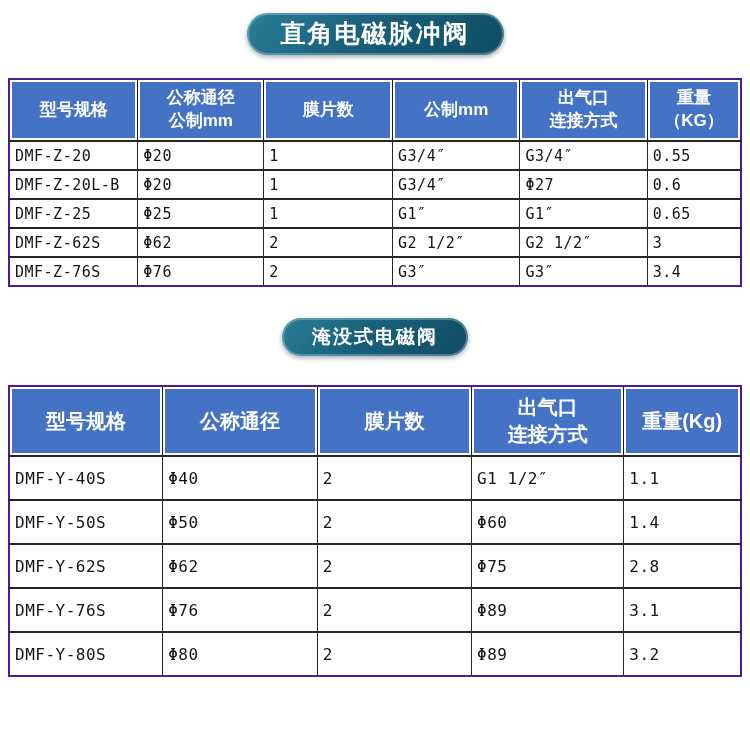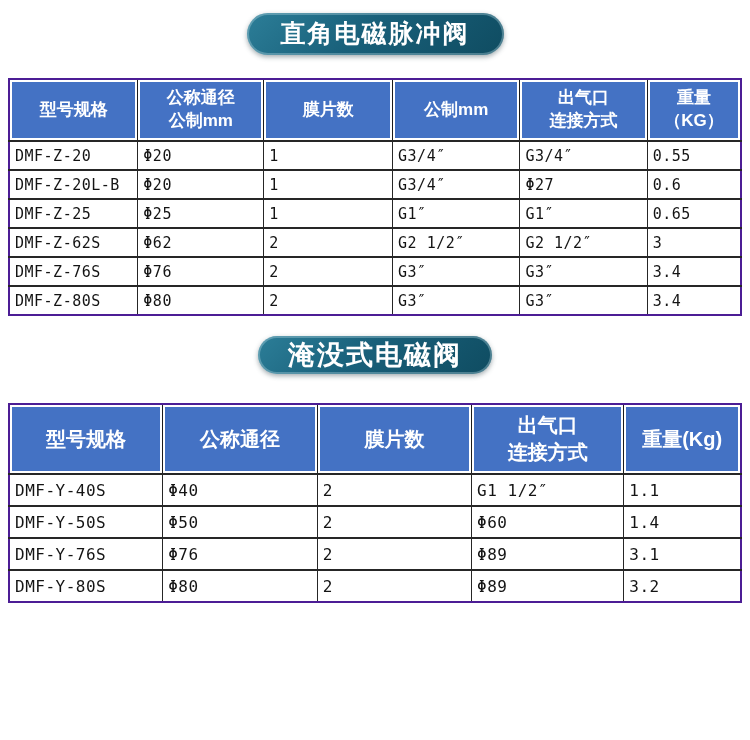--- a/index.html
+++ b/index.html
@@ -21,21 +21,21 @@
   .badge{
     width:fit-content;margin:0 auto;
     background:linear-gradient(135deg,var(--badge-light) 0%,#19607a 45%,var(--badge-dark) 100%);
     border-radius:999px;
     box-shadow:0 2px 5px rgba(50,70,80,.45), inset 0 0 0 2px rgba(190,220,230,.35);
     color:#ffffff;font-weight:bold;letter-spacing:2px;
     text-align:center;
     font-family:Liberation Serif, serif;
   }
   .badge-1{margin-top:13px;padding:7px 34px;font-size:25px;line-height:28px;}
-  .badge-2{margin-top:20px;padding:6px 30px;font-size:27px;line-height:26px;}
+  .badge-2{margin-top:31px;padding:6px 30px;font-size:19px;line-height:26px;}
 
   
   table.spec{
     border-collapse:collapse;table-layout:fixed;
     width:734px;margin-left:8px;
     border:2px solid #4c1d95;
     background:#ec4899;
   }
   table.spec th{
     background:var(--header-blue);
@@ -60,21 +60,21 @@
   .t1 thead tr{height:62px;}
   .t1 th{font-size:17px;}
   .t1 tbody tr{height:29px;}
   .t1 td{font-size:15px;}
   .t1 .c1{width:17.6%;} .t1 .c2{width:17.2%;} .t1 .c3{width:17.6%;}
   .t1 .c4{width:17.4%;} .t1 .c5{width:17.4%;} .t1 .c6{width:12.8%;}
   
   .t2{margin-top:29px;}
   .t2 thead tr{height:70px;}
   .t2 th{font-size:20px;}
-  .t2 tbody tr{height:32px;}
+  .t2 tbody tr{height:44px;}
   .t2 td{font-size:16px;}
   .t2 .c1{width:21%;} .t2 .c2{width:21.1%;} .t2 .c3{width:21.1%;}
   .t2 .c4{width:20.8%;} .t2 .c5{width:16%;}
 </style>
 </head>
 <body>
 
 <div class="page">
 
   <div class="badge badge-1">
@@ -136,28 +136,20 @@
           <td>3</td>
         </tr>
         <tr>
           <td>DMF-Z-76S</td>
           <td>Φ76</td>
           <td>2</td>
           <td>G3″</td>
           <td>G3″</td>
           <td>3.4</td>
         </tr>
-        <tr>
-          <td>DMF-Z-80S</td>
-          <td>Φ80</td>
-          <td>2</td>
-          <td>G3″</td>
-          <td>G3″</td>
-          <td>3.4</td>
-        </tr>
       </tbody>
   </table>
 
   <div class="badge badge-2">
     <span>淹没式电磁阀</span>
   </div>
 
   <table class="spec t2">
     <colgroup>
       <col class="c1">
@@ -185,20 +177,27 @@
           <td>1.1</td>
         </tr>
         <tr>
           <td>DMF-Y-50S</td>
           <td>Φ50</td>
           <td>2</td>
           <td>Φ60</td>
           <td>1.4</td>
         </tr>
         <tr>
+          <td>DMF-Y-62S</td>
+          <td>Φ62</td>
+          <td>2</td>
+          <td>Φ75</td>
+          <td>2.8</td>
+        </tr>
+        <tr>
           <td>DMF-Y-76S</td>
           <td>Φ76</td>
           <td>2</td>
           <td>Φ89</td>
           <td>3.1</td>
         </tr>
         <tr>
           <td>DMF-Y-80S</td>
           <td>Φ80</td>
           <td>2</td>

